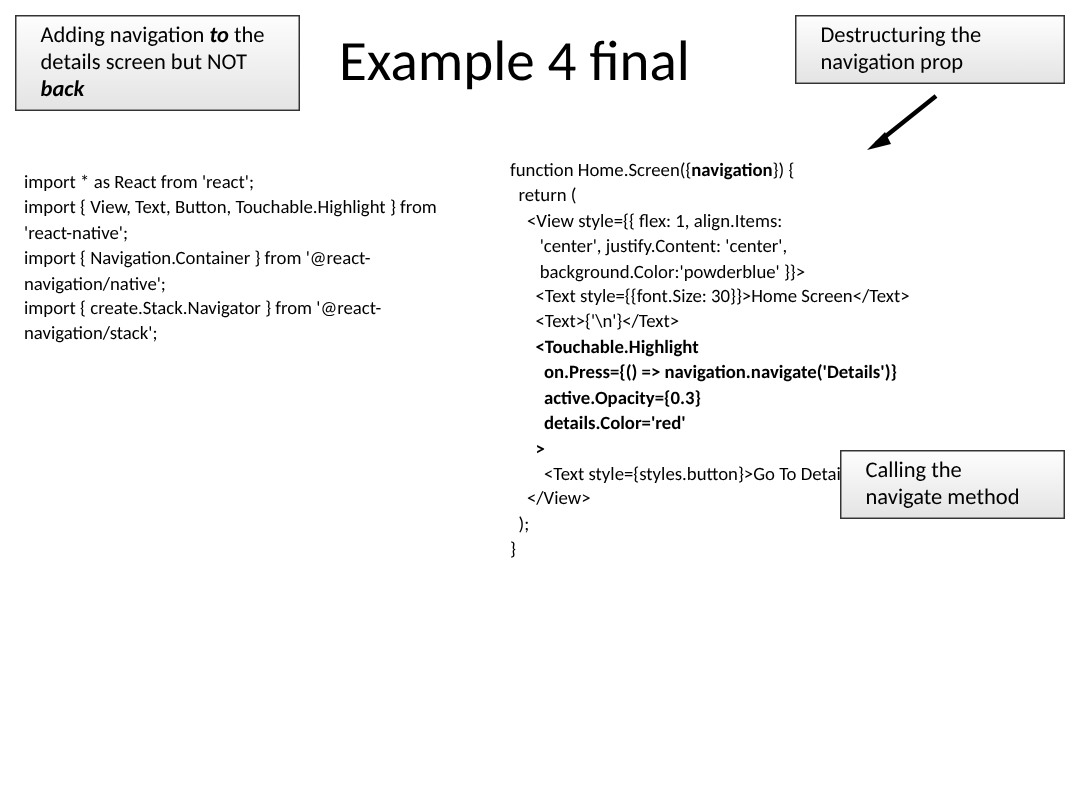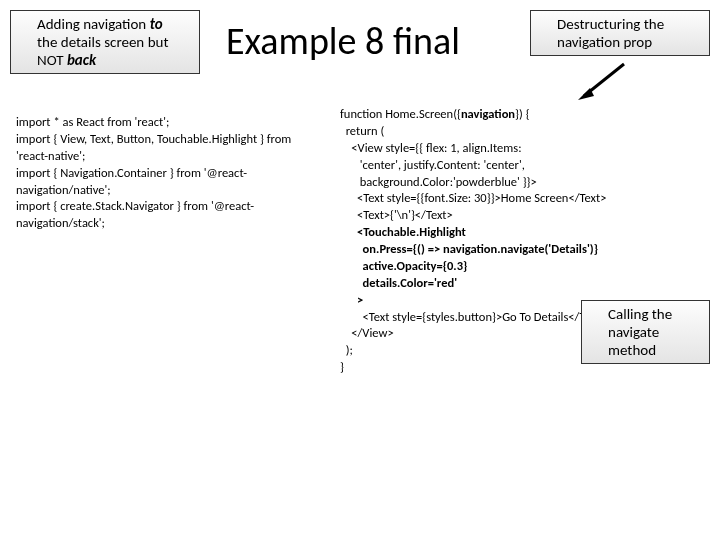--- a/index.html
+++ b/index.html
@@ -10,21 +10,21 @@
     background: #fff;
     font-family: Calibri, Arial, sans-serif;
     color: #000;
     position: relative;
     overflow: hidden;
   }
   .callout {
     position: absolute;
     border: 1px solid #333;
     background: linear-gradient(#fdfdfd, #e4e4e4);
-    padding: 4px 26px;
+    padding: 4px 16px;
     font-size: 15px;
     line-height: 1.2;
   }
   .callout-left {
     left: 10px;
     top: 10px;
     width: 190px;
   }
   .callout-right {
     right: 10px;
@@ -59,33 +59,33 @@
     width: 305px;
   }
   .code-right {
     left: 340px;
     top: 106px;
     width: 370px;
   }
   .callout-method {
     right: 10px;
     top: 300px;
-    width: 129px;
+    width: 150px;
   }
   b { font-weight: 700; }
   i { font-style: italic; }
 </style>
 </head>
 <body>
 
 <div class="callout callout-left">
   <span>Adding navigation <b><i>to</i></b> the details screen but NOT <b><i>back</i></b></span>
 </div>
 
-<div class="title">Example 8 final</div>
+<div class="title">Example 4 final</div>
 
 <div class="callout callout-right">
   <span>Destructuring the navigation prop</span>
 </div>
 
 <svg class="arrow" viewBox="0 0 60 40">
   <line x1="48" y1="4" x2="8" y2="36" stroke="#000" stroke-width="3"></line>
   <polygon points="2,40 14,28 18,36" fill="#000"></polygon>
 </svg>
 

